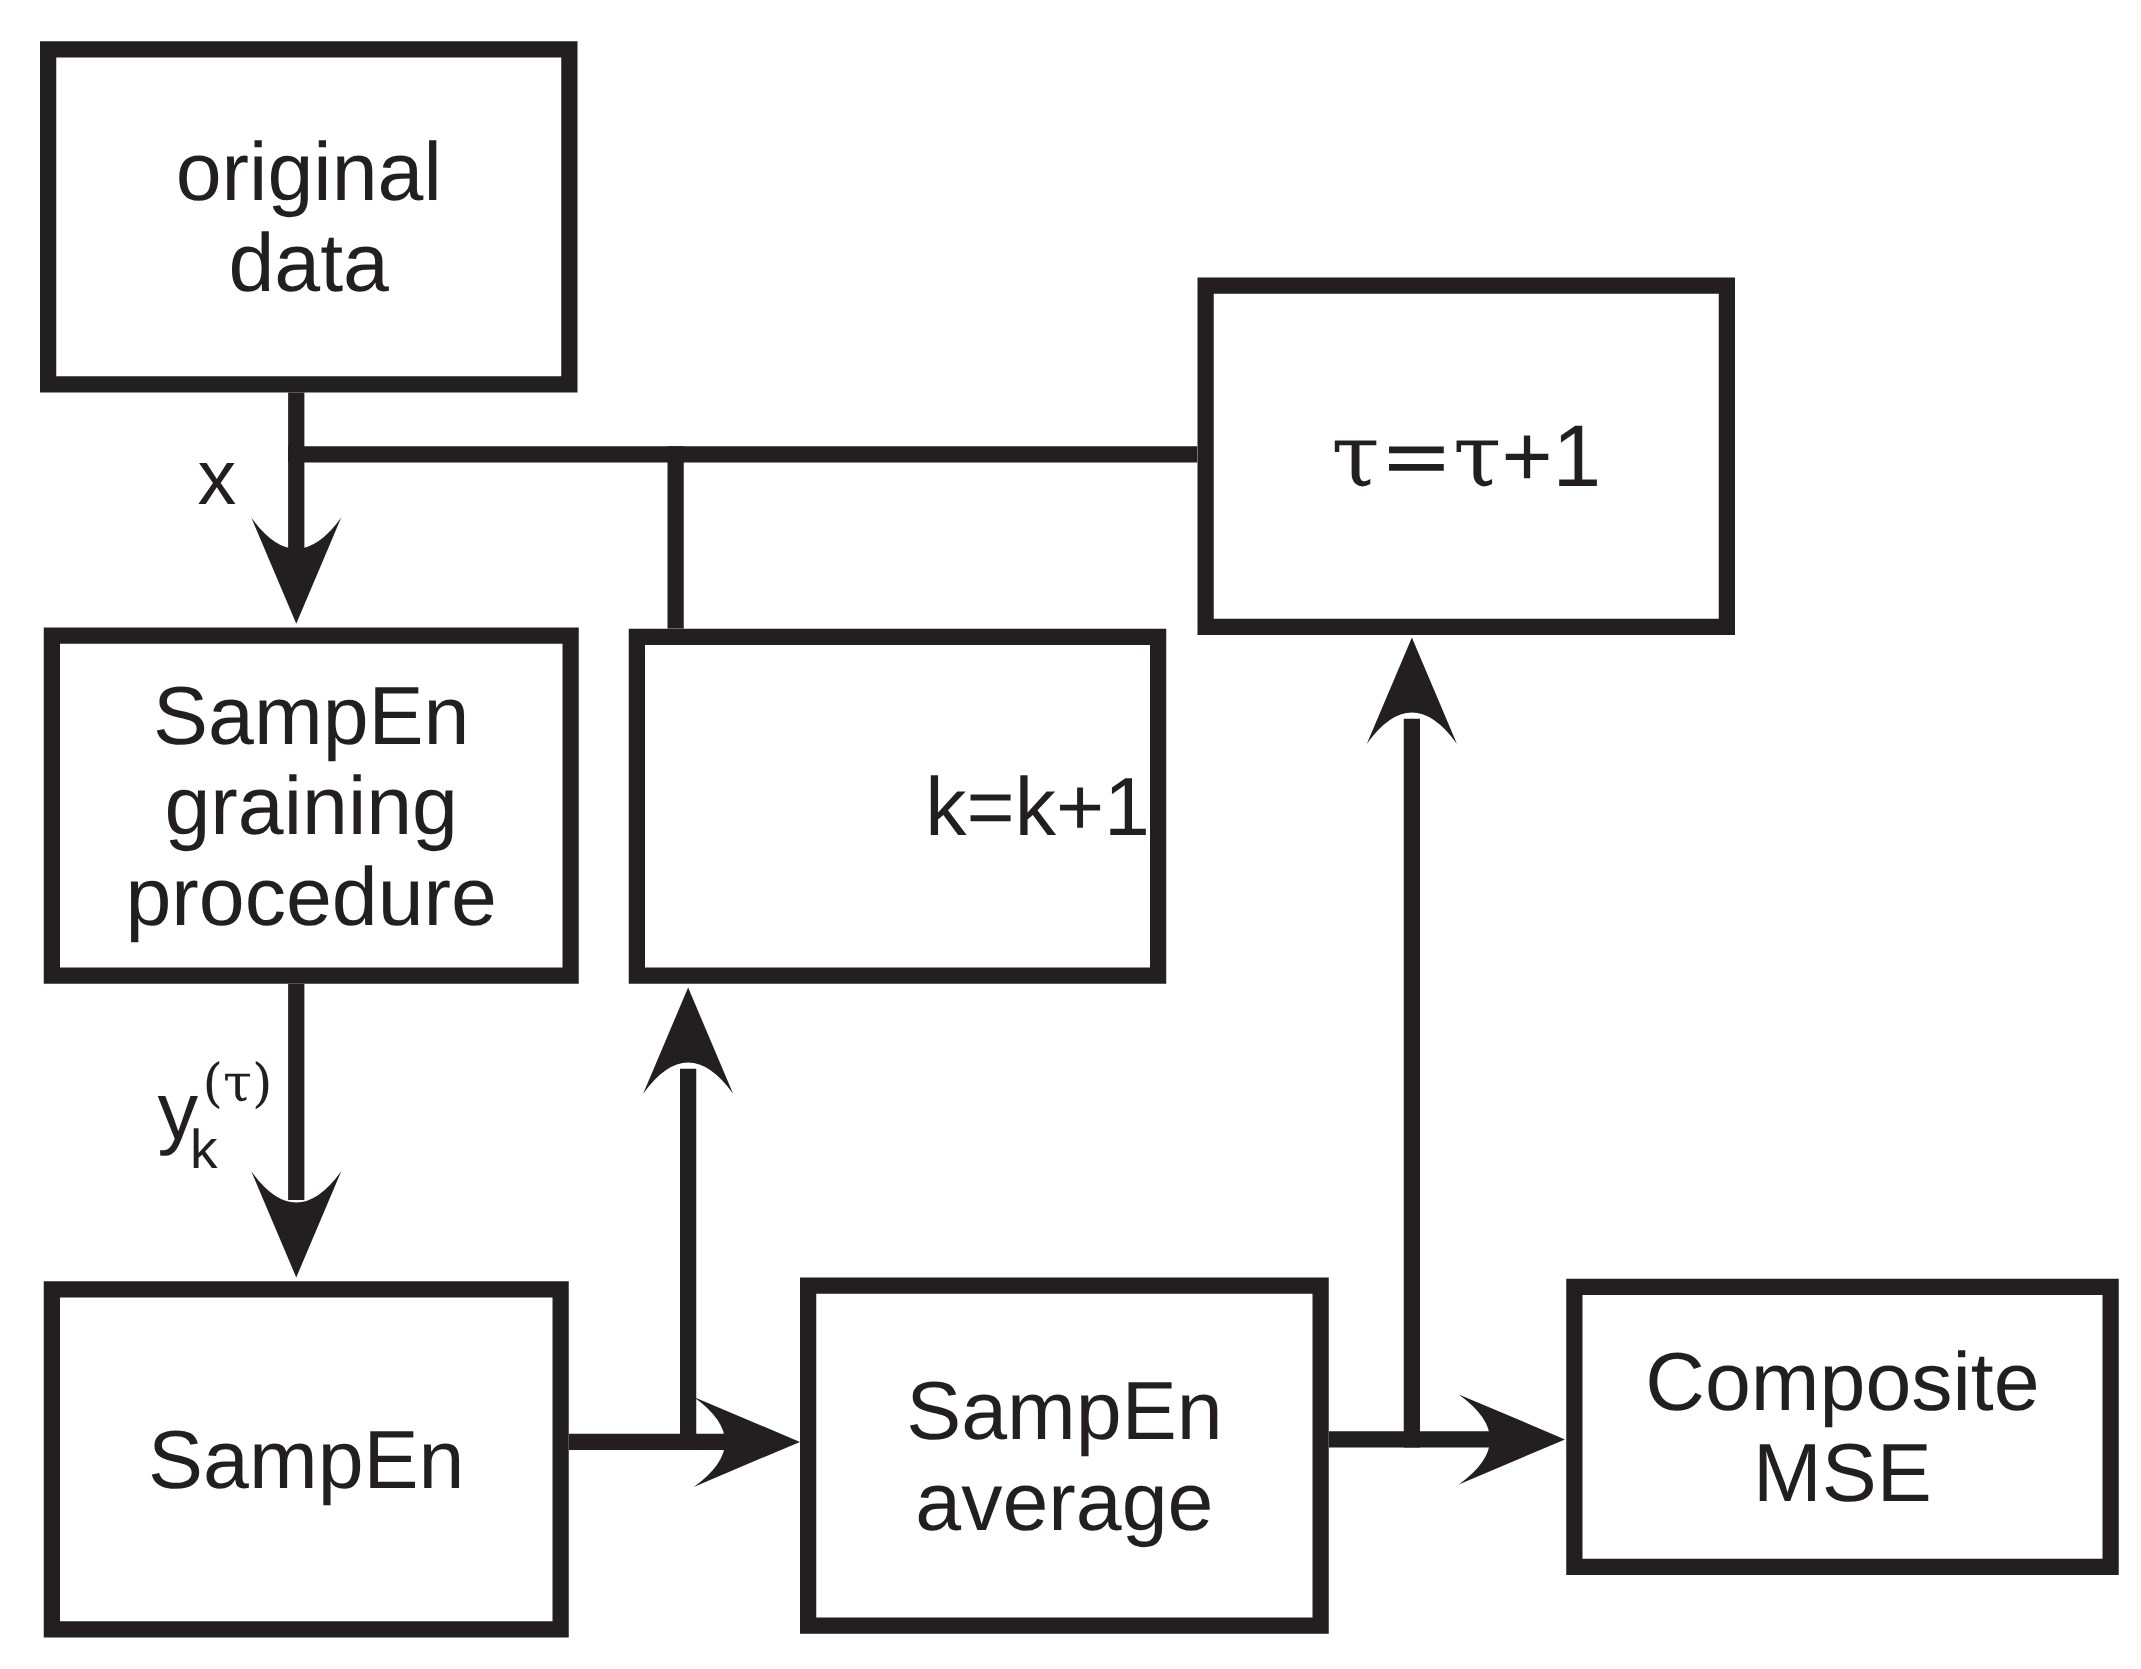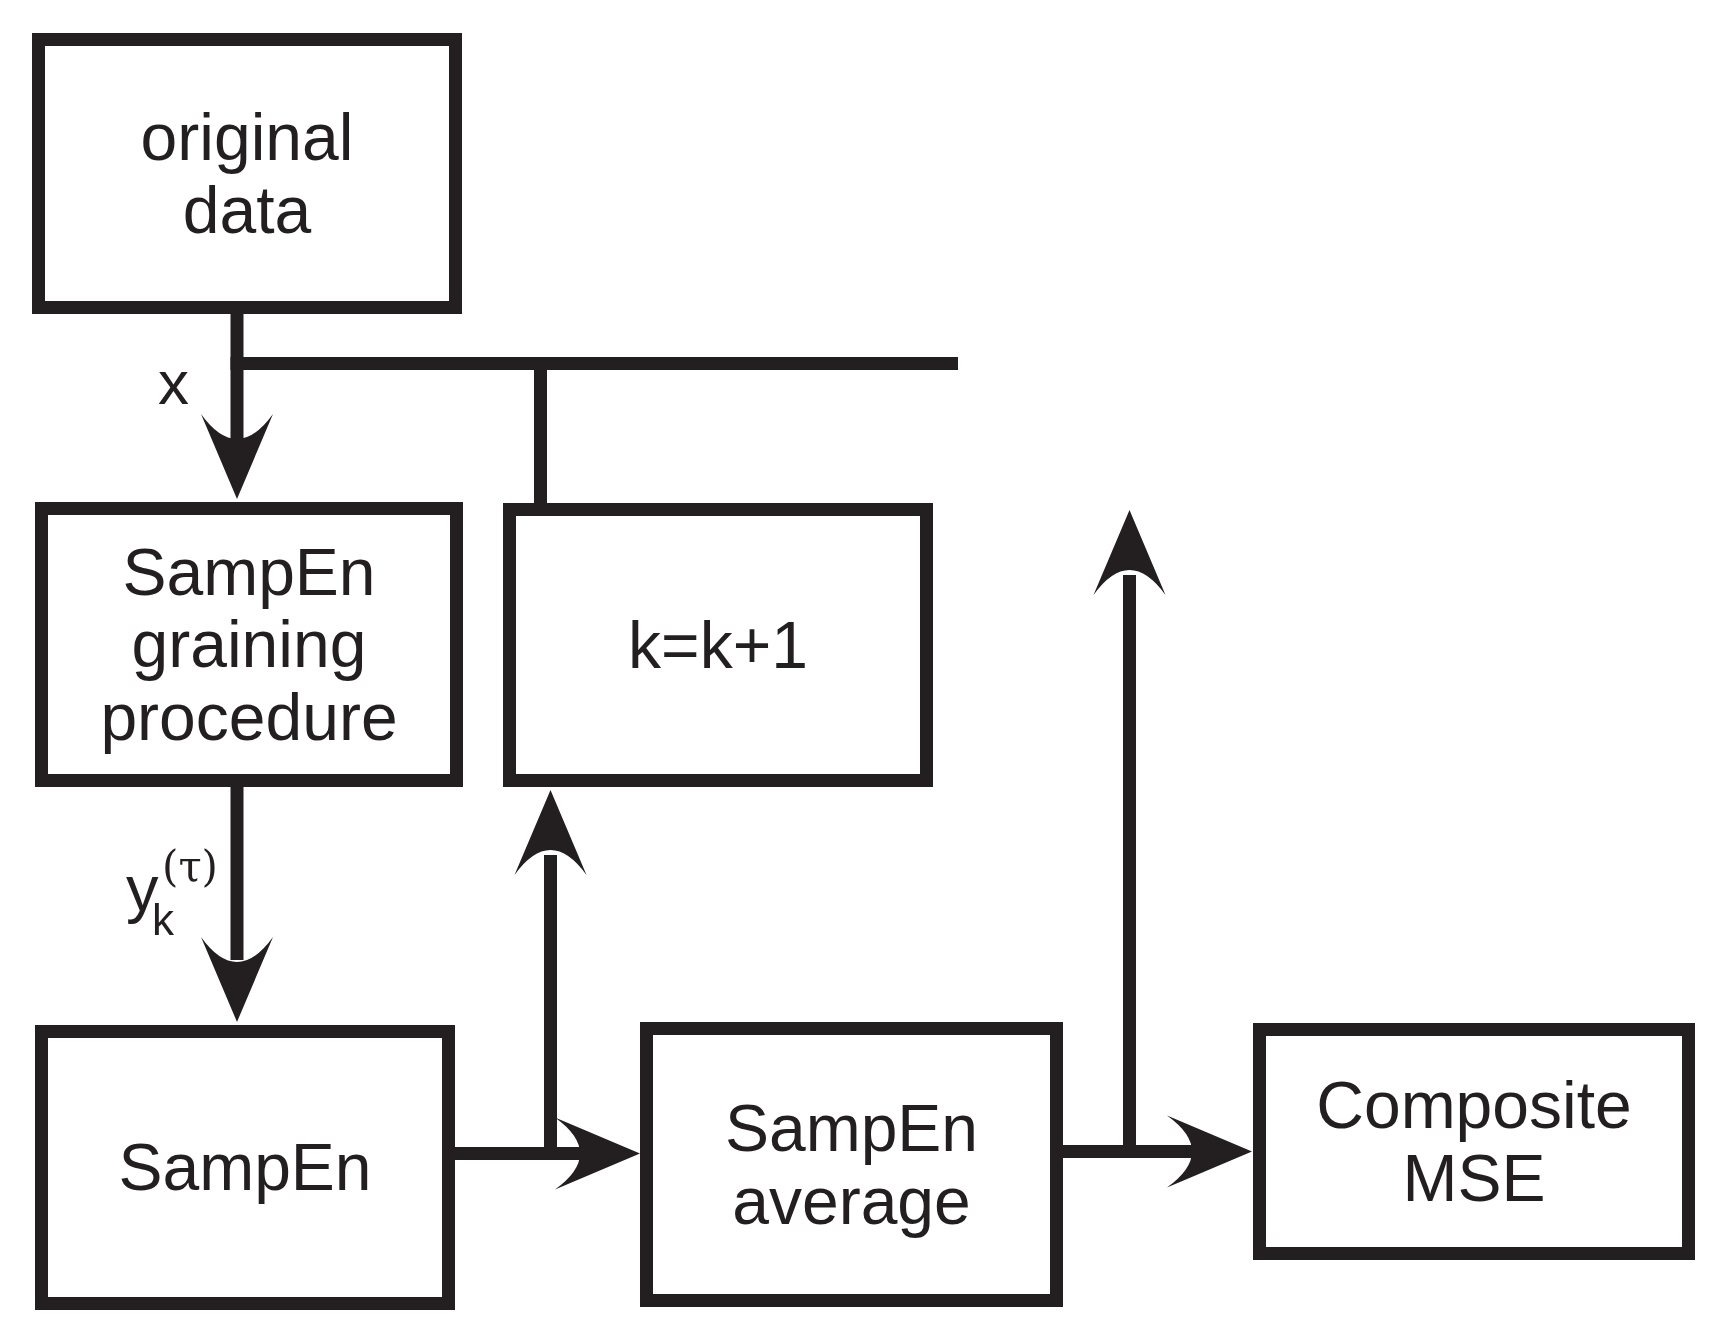--- a/index.html
+++ b/index.html
@@ -30,21 +30,21 @@
   }
   .node-label {
     font-size: 66px;
     line-height: 1.1;
     white-space: pre-line;
     color: var(--ink);
   }
   #node-original { left: 32px;   top: 33px;   width: 430px; height: 281px; }
   #node-tau      { left: 958px;  top: 222px;  width: 430px; height: 286px; }
   #node-coarse   { left: 35px;   top: 502px;  width: 428px; height: 285px; }
-  #node-k        { left: 503px;  top: 503px;  width: 430px; height: 284px; }
+  #node-k        { left: 503px;  top: 503px;  width: 430px; height: 284px; justify-content: flex-end; }
   #node-sampen   { left: 35px;   top: 1025px; width: 420px; height: 285px; }
   #node-avg      { left: 640px;  top: 1022px; width: 423px; height: 285px; }
   #node-mse      { left: 1253px; top: 1023px; width: 442px; height: 237px; }
 
   #node-tau .node-label { font-size: 70px; }
   .greek { font-family: "DejaVu Serif", "Liberation Serif", serif; }
 
   .edge-label {
     position: absolute;
     line-height: 1;
@@ -79,20 +79,23 @@
     <path class="arrowhead" d="M550.5 790 L514.5 875 Q550.5 825 586.5 875 Z"></path>
     <path class="arrowhead" d="M1252 1151.5 L1167 1115.5 Q1217 1151.5 1167 1187.5 Z"></path>
     <path class="arrowhead" d="M1129.5 510 L1093.5 595 Q1129.5 545 1165.5 595 Z"></path>
   </svg>
 
   <div class="node" id="node-original">
     <span class="node-label">original
 data</span>
   </div>
 
+  <div class="node" id="node-tau">
+    <span class="node-label"><span class="greek">τ=τ</span><span>+1</span></span>
+  </div>
 
   <div class="node" id="node-coarse">
     <span class="node-label">SampEn
 graining
 procedure</span>
   </div>
 
   <div class="node" id="node-k">
     <span class="node-label">k=k+1</span>
   </div>

